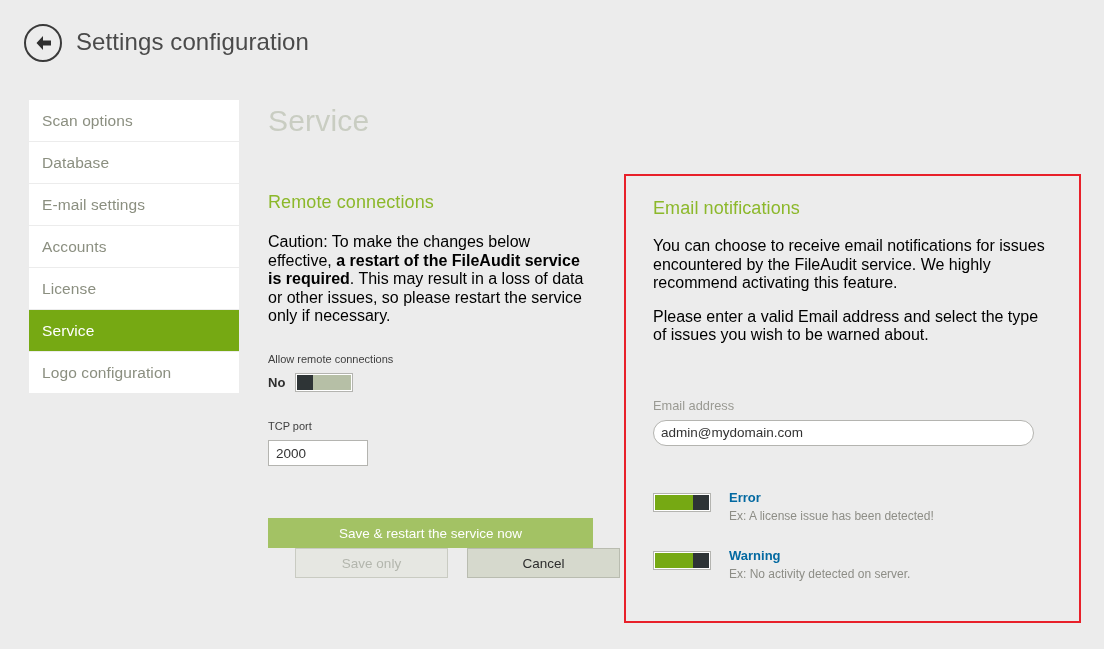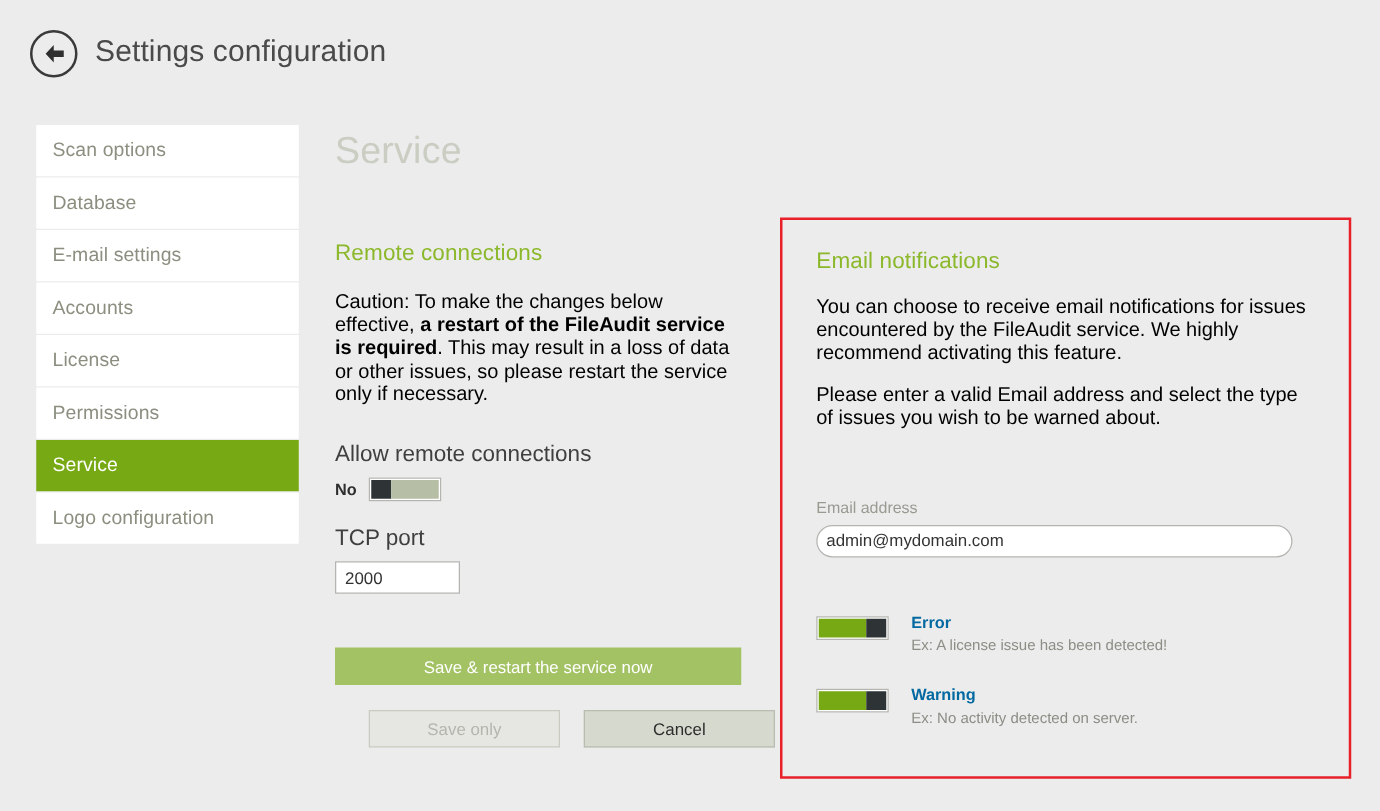--- a/index.html
+++ b/index.html
@@ -96,21 +96,21 @@
     color: #000000;
     margin: 0;
   }
   .body-text b { font-weight: bold; }
 
   #allow-remote-block {
     position: absolute;
     left: 268px; top: 353px;
   }
   .field-label {
-    font-size: 18px;
+    font-size: 11px;
     color: #3f3f3f;
     margin-bottom: 8px;
   }
   .toggle-row {
     display: flex;
     align-items: center;
   }
   .toggle-state {
     font-size: 13px;
     font-weight: bold;
@@ -159,21 +159,21 @@
     box-sizing: border-box;
     cursor: pointer;
     padding: 0;
   }
   #save-restart-button {
     width: 325px; height: 30px;
     background: #a3c264;
     color: #ffffff;
     border: none;
   }
-  .btn-row { margin-top: 20px; display: flex; padding-left: 27px; }
+  .btn-row { display: flex; padding-left: 27px; }
   #save-only-button {
     width: 153px; height: 30px;
     background: #e6e7e2;
     border: 1px solid #c9cbc2;
     color: #b3b6ad;
     cursor: default;
   }
   #cancel-button {
     width: 153px; height: 30px;
     margin-left: 19px;
@@ -246,23 +246,20 @@
     <span class="side-label">Database</span>
   </div>
   <div class="side-item">
     <span class="side-label">E-mail settings</span>
   </div>
   <div class="side-item">
     <span class="side-label">Accounts</span>
   </div>
   <div class="side-item">
     <span class="side-label">License</span>
-  </div>
-  <div class="side-item">
-    <span class="side-label">Permissions</span>
   </div>
   <div class="side-item active">
     <span class="side-label">Service</span>
   </div>
   <div class="side-item">
     <span class="side-label">Logo configuration</span>
   </div>
 </div>
 
 <div id="page-title">Service</div>

